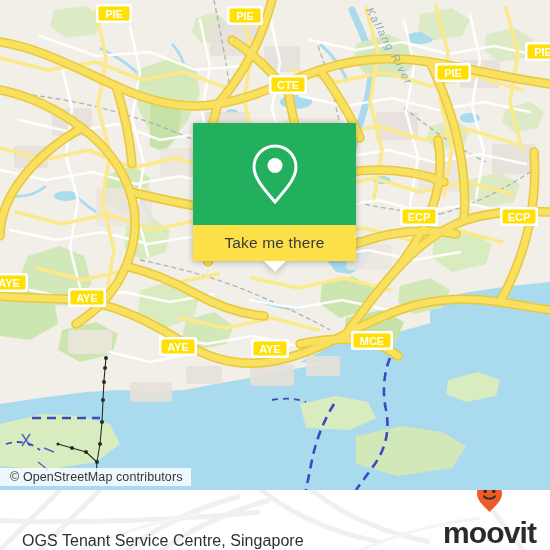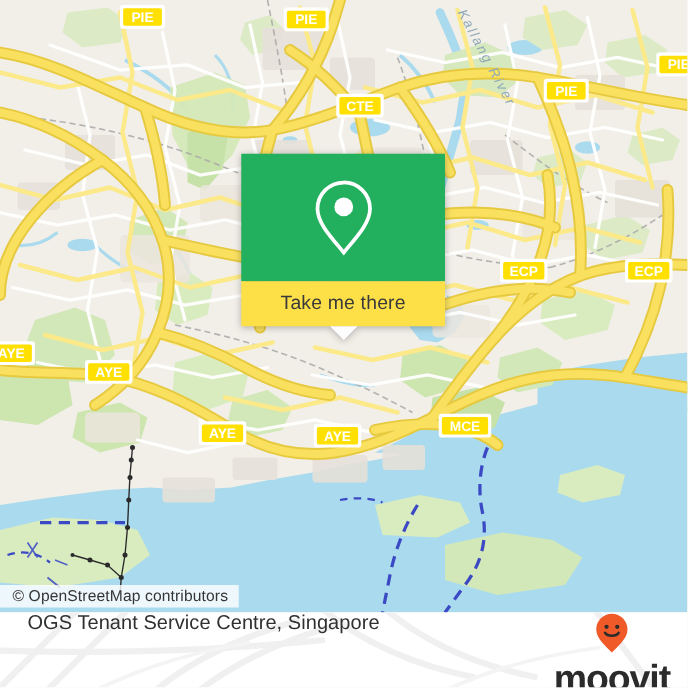--- a/index.html
+++ b/index.html
@@ -94,21 +94,21 @@
   }
   .footer-watermark {
     position: absolute;
     inset: 0;
     opacity: 1;
   }
   .footer-inner {
     position: relative;
     width: 100%; height: 100%;
     display: flex;
-    align-items: flex-start;
+    align-items: flex-end;
     justify-content: space-between;
     padding: 0 14px 0 22px;
   }
   .footer-title {
     font-size: 16px;
     color: #2f3031;
     letter-spacing: 0.05px;
     white-space: nowrap;
   }
   .brand {

